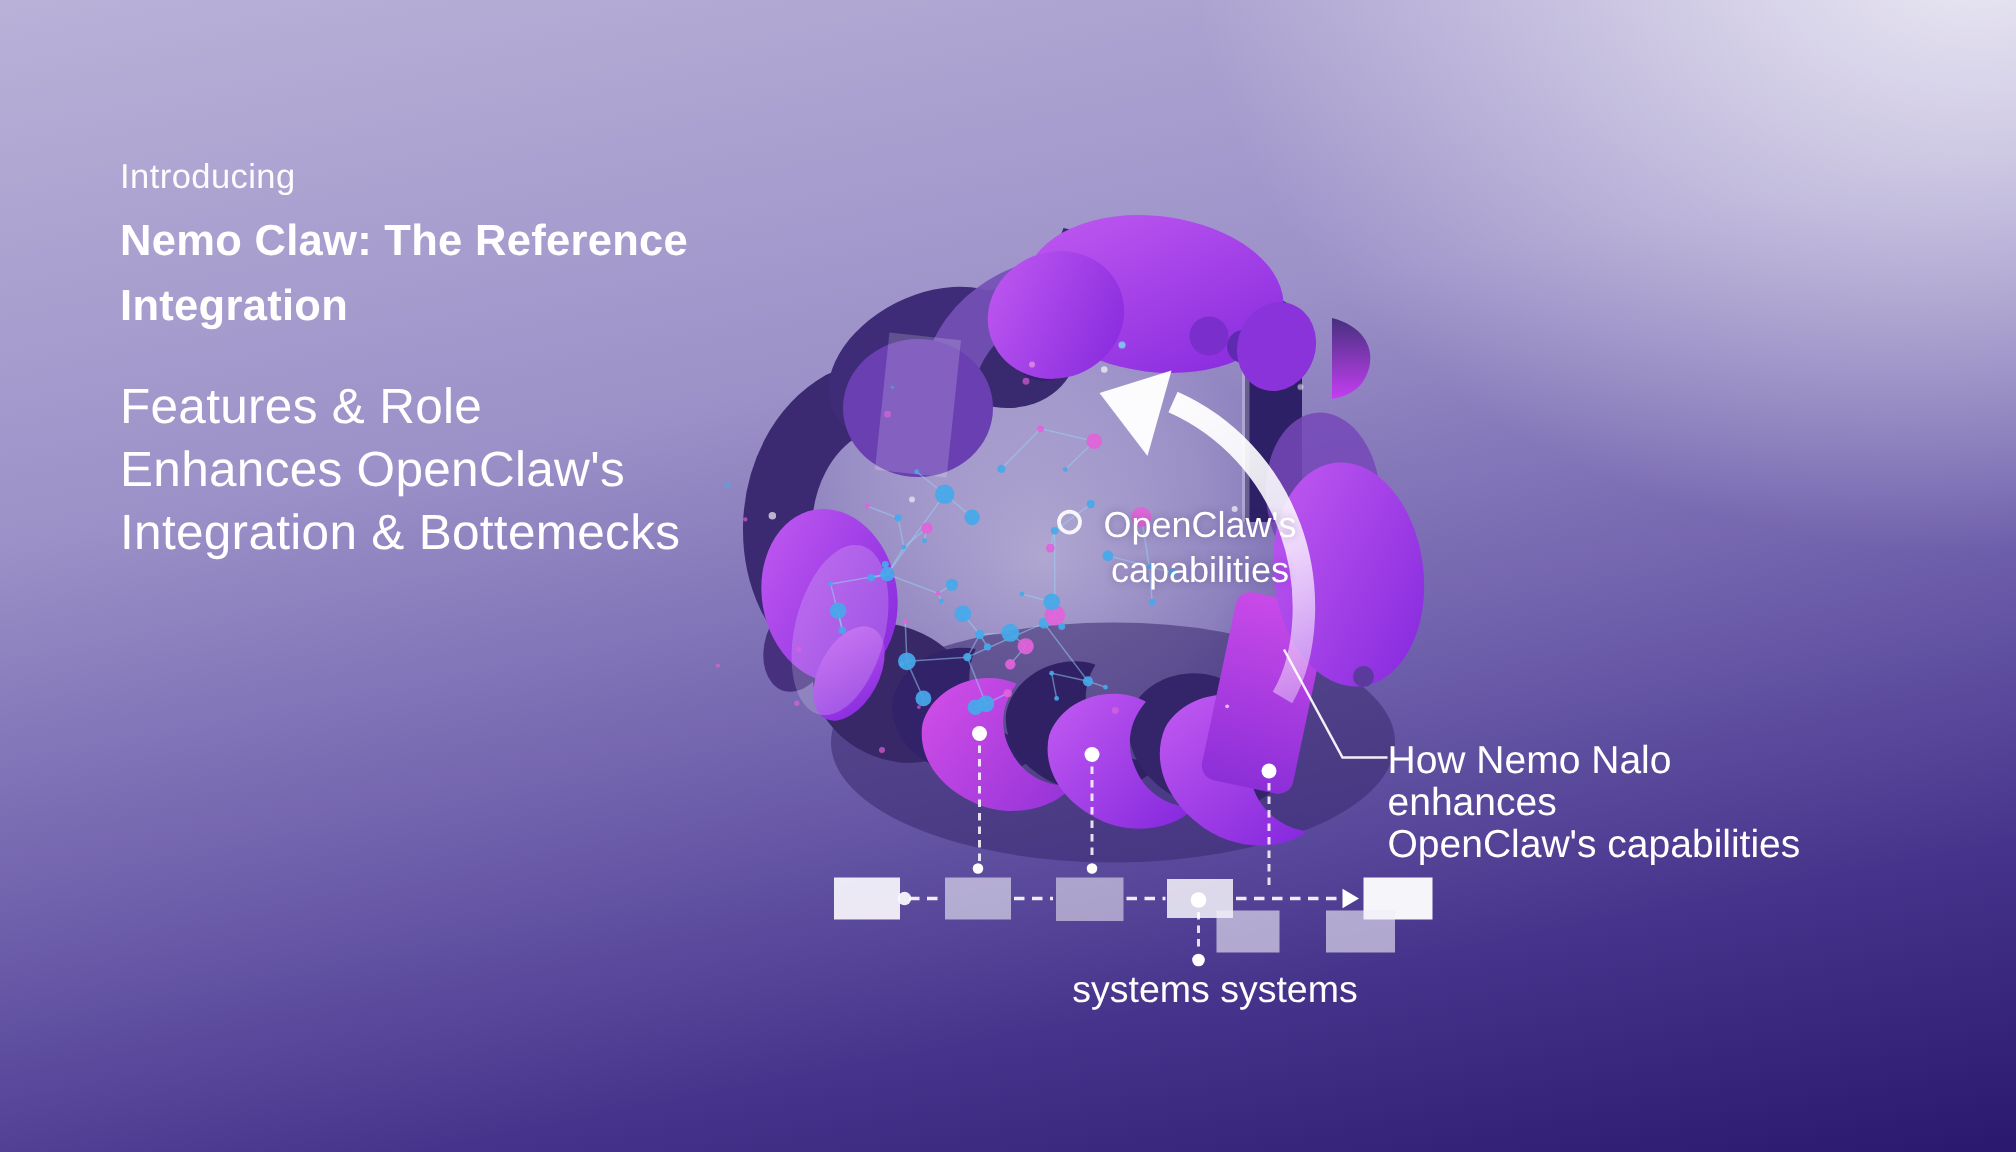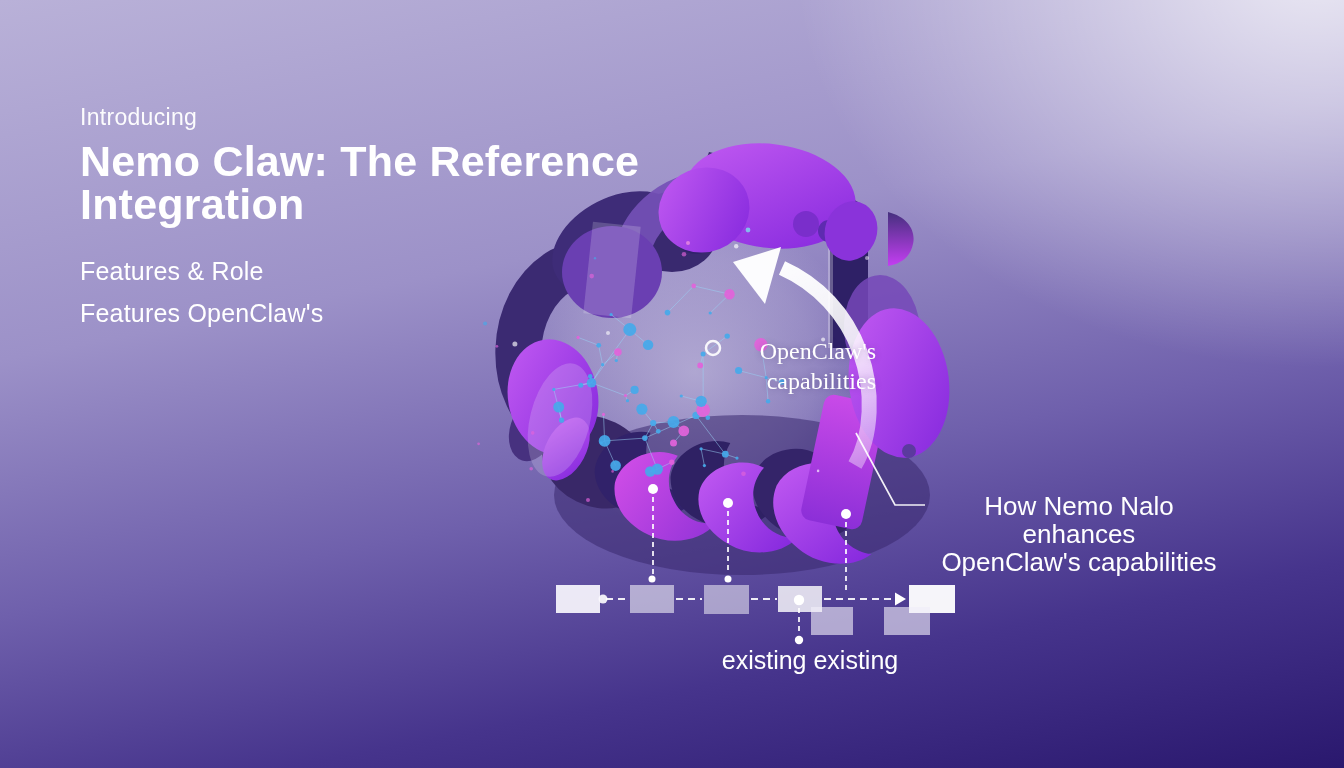--- a/index.html
+++ b/index.html
@@ -6,24 +6,24 @@
   .slide{
     position:relative;width:1344px;height:768px;overflow:hidden;
     font-family:"Liberation Sans",sans-serif;color:#fff;
     background:
       radial-gradient(900px 700px at 98% -5%, rgba(255,255,255,.78), rgba(255,255,255,0) 58%),
       linear-gradient(169deg, #b9b1d8 0%, #9c91c8 35%, #6f60ac 60%, #46348c 80%, #2a186e 100%);
   }
   .slide svg{position:absolute;left:0;top:0;}
   .txt{position:absolute;color:#fff;}
   .kicker{left:80px;top:104px;font-size:23px;font-weight:400;letter-spacing:.3px;opacity:.97;}
-  .title{left:80px;top:140px;margin:0;font-size:43px;font-weight:700;line-height:43px;letter-spacing:.2px;}
-  .bullets{left:80px;top:250px;font-size:25px;font-weight:400;line-height:42px;letter-spacing:.2px;}
-  .center-label{left:636px;top:336px;width:240px;text-align:right;font-size:24px;line-height:30px;font-weight:400;text-shadow:0 0 6px rgba(60,40,110,.35);font-family:Liberation Serif, serif;}
-  .annotation{left:925px;top:492px;width:308px;text-align:center;font-size:26px;line-height:28px;font-weight:400;}
+  .title{left:80px;top:140px;margin:0;font-size:29px;font-weight:700;line-height:43px;letter-spacing:.2px;}
+  .bullets{left:80px;top:250px;font-size:33px;font-weight:400;line-height:42px;letter-spacing:.2px;}
+  .center-label{left:680px;top:336px;width:240px;text-align:center;font-size:24px;line-height:30px;font-weight:400;text-shadow:0 0 6px rgba(60,40,110,.35);}
+  .annotation{left:925px;top:492px;width:308px;text-align:left;font-size:26px;line-height:28px;font-weight:400;}
   .footer-label{left:699px;top:646px;width:222px;text-align:center;font-size:25px;font-weight:400;}
 </style>
 </head>
 <body>
 
 <div class="slide">
 
   <svg width="1344" height="768" viewBox="0 0 1344 768">
     <defs>
       <linearGradient id="gB" x1="0" y1="0" x2="1" y2="1">
@@ -257,18 +257,19 @@
       <rect x="909" y="585" width="46" height="28" fill="rgba(255,255,255,.95)"></rect>
       <rect x="811" y="607" width="42" height="28" fill="rgba(240,238,248,.62)"></rect>
       <rect x="884" y="607" width="46" height="28" fill="rgba(240,238,248,.62)"></rect>
     </g>
   </svg>
 
   <div class="txt kicker">Introducing</div>
   <h1 class="txt title"><span>Nemo Claw: The Reference</span><br><span>Integration</span></h1>
   <div class="txt bullets">
     <div>Features &amp; Role</div>
-    <div>Features OpenClaw's</div>
+    <div>Enhances OpenClaw's</div>
+    <div>Integration &amp; Bottemecks</div>
   </div>
   <div class="txt center-label"><span>OpenClaw's</span><br><span>capabilities</span></div>
   <div class="txt annotation"><span>How Nemo Nalo enhances</span><br><span>OpenClaw's capabilities</span></div>
-  <div class="txt footer-label">existing existing</div>
+  <div class="txt footer-label">systems systems</div>
 </div>
 
 </body></html>

